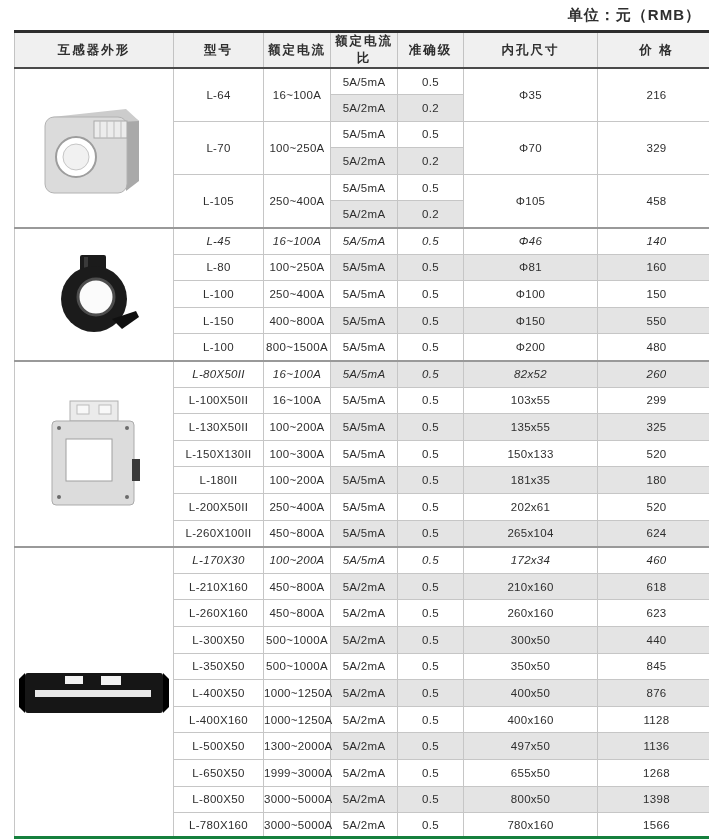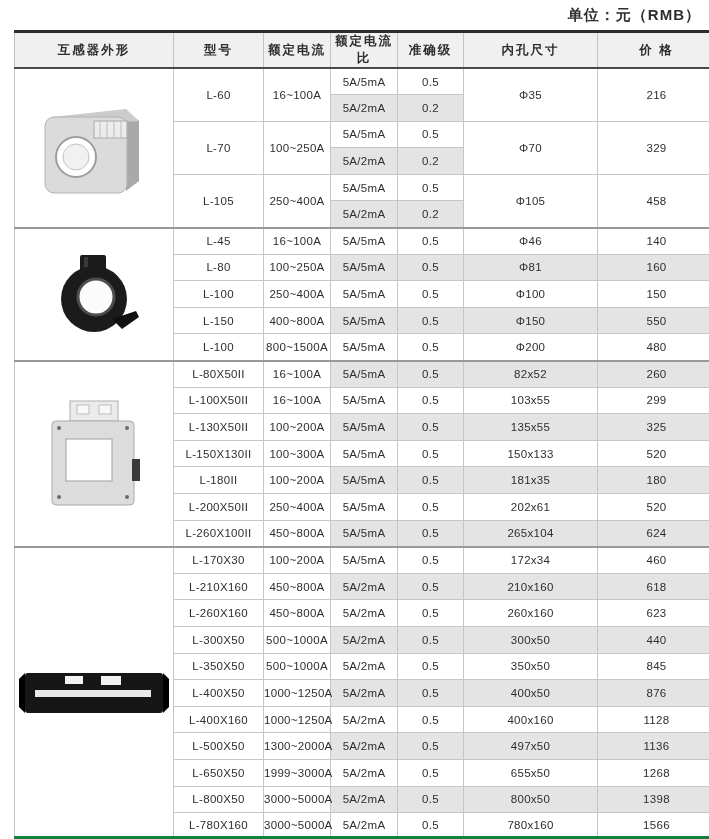--- a/index.html
+++ b/index.html
@@ -42,21 +42,21 @@
     font-size: 11.5px;
     text-align: center;
     vertical-align: middle;
     height: 26.6px;
     border: 1px solid #c6c6c6;
     background: #ffffff;
     padding: 0;
     letter-spacing: 0.3px;
   }
   td.g { background: #e4e4e4; }
-  tr.sec > td { border-top: 2px solid #999999; }
+  tr.sec > td { border-top: 2px solid #999999; font-style: italic; }
   td.imgc { background: #ffffff; }
   td.imgc svg { display: inline-block; vertical-align: middle; }
 </style>
 </head>
 <body>
 
 <div class="unit-label">单位：元（RMB）</div>
 
 <table class="price-table">
   <colgroup>
@@ -86,21 +86,21 @@
         <svg width="112" height="102" viewBox="0 0 112 102">
           <path d="M88 14 L101 24 L101 84 L88 94 Z" fill="#a9a9a9"></path>
           <path d="M14 20 L88 12 L101 24 L26 28 Z" fill="#cccccc"></path>
           <rect x="7" y="20" width="82" height="76" rx="9" fill="#dbdbdb" stroke="#b2b2b2"></rect>
           <circle cx="38" cy="60" r="20" fill="#ffffff" stroke="#9d9d9d" stroke-width="2"></circle>
           <circle cx="38" cy="60" r="13" fill="#f1f1f1" stroke="#c6c6c6"></circle>
           <rect x="56" y="24" width="33" height="17" fill="#ececec" stroke="#a9a9a9"></rect>
           <path d="M62 24 V41 M69 24 V41 M76 24 V41 M83 24 V41" stroke="#bdbdbd" stroke-width="1"></path>
         </svg>
       </td>
-      <td rowspan="2">L-60</td>
+      <td rowspan="2">L-64</td>
       <td rowspan="2">16~100A</td>
       <td>5A/5mA</td>
       <td>0.5</td>
       <td rowspan="2">Φ35</td>
       <td rowspan="2">216</td>
     </tr>
     <tr>
       <td class="g">5A/2mA</td>
       <td class="g">0.2</td>
     </tr>

